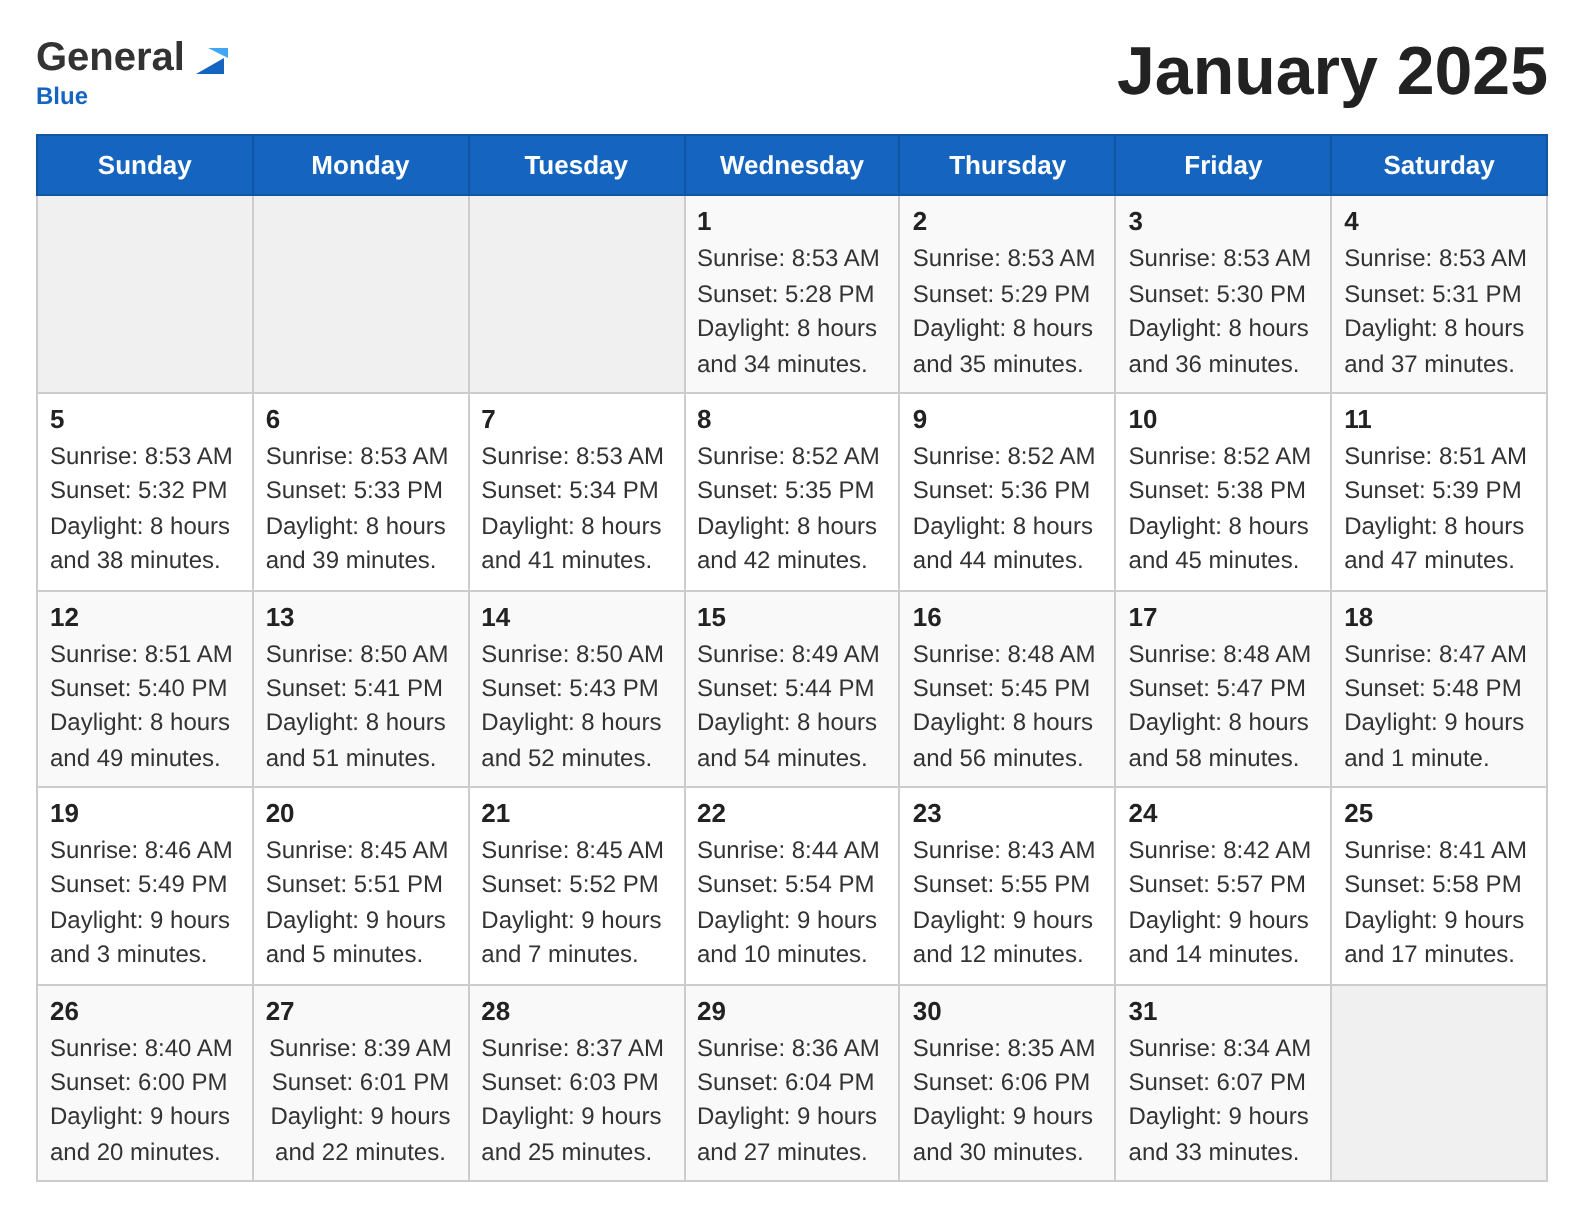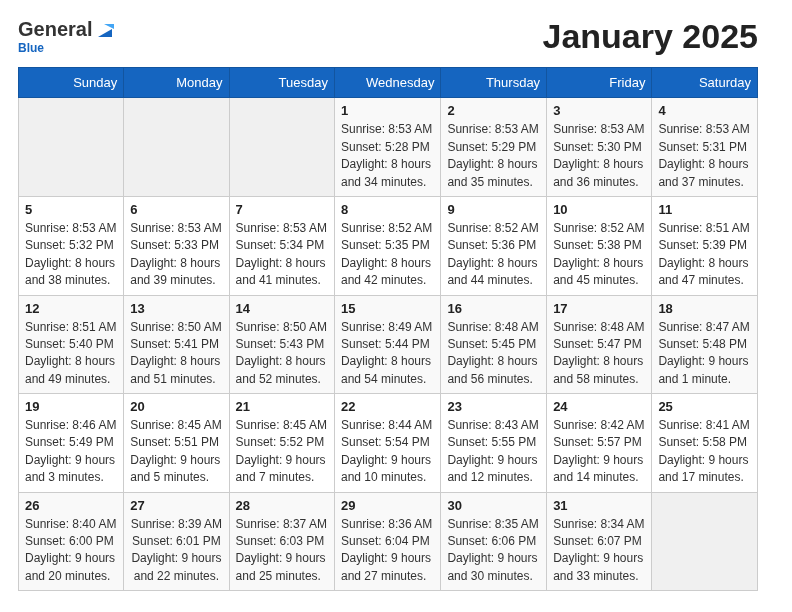--- a/index.html
+++ b/index.html
@@ -4,21 +4,21 @@
   <style>
     * { box-sizing: border-box; margin: 0; padding: 0; }
     body {
       font-family: Arial, sans-serif;
       background: #fff;
       width: 792px;
       min-height: 612px;
     }
     .page {
       width: 792px;
-      padding: 18px 34px 18px 18px;
+      padding: 18px 18px 18px 18px;
       background: #fff;
     }
     .header {
       display: flex;
       justify-content: space-between;
       align-items: flex-start;
       margin-bottom: 12px;
     }
     .logo {
       display: flex;
@@ -60,23 +60,23 @@
     }
     .calendar {
       width: 100%;
       border-collapse: collapse;
       border: 1px solid #ccc;
     }
     .calendar th {
       background: #1565C0;
       color: #fff;
       font-size: 13px;
-      font-weight: normal;
+      font-weight: bold;
       padding: 7px 6px;
-      text-align: right;
+      text-align: center;
       border: 1px solid #1255A0;
     }
     .calendar td {
       vertical-align: top;
       border: 1px solid #ccc;
       padding: 5px 6px;
       width: 108px;
       min-height: 80px;
       background: #fff;
     }

